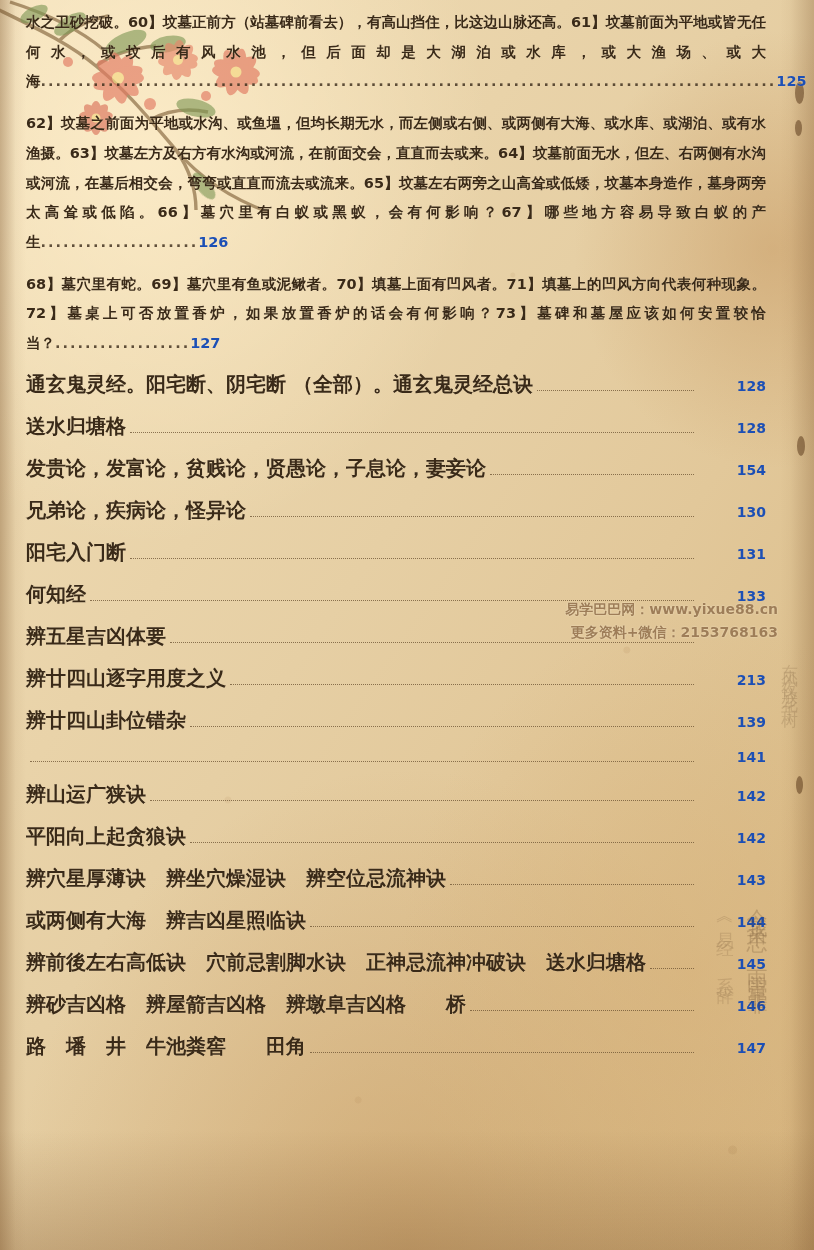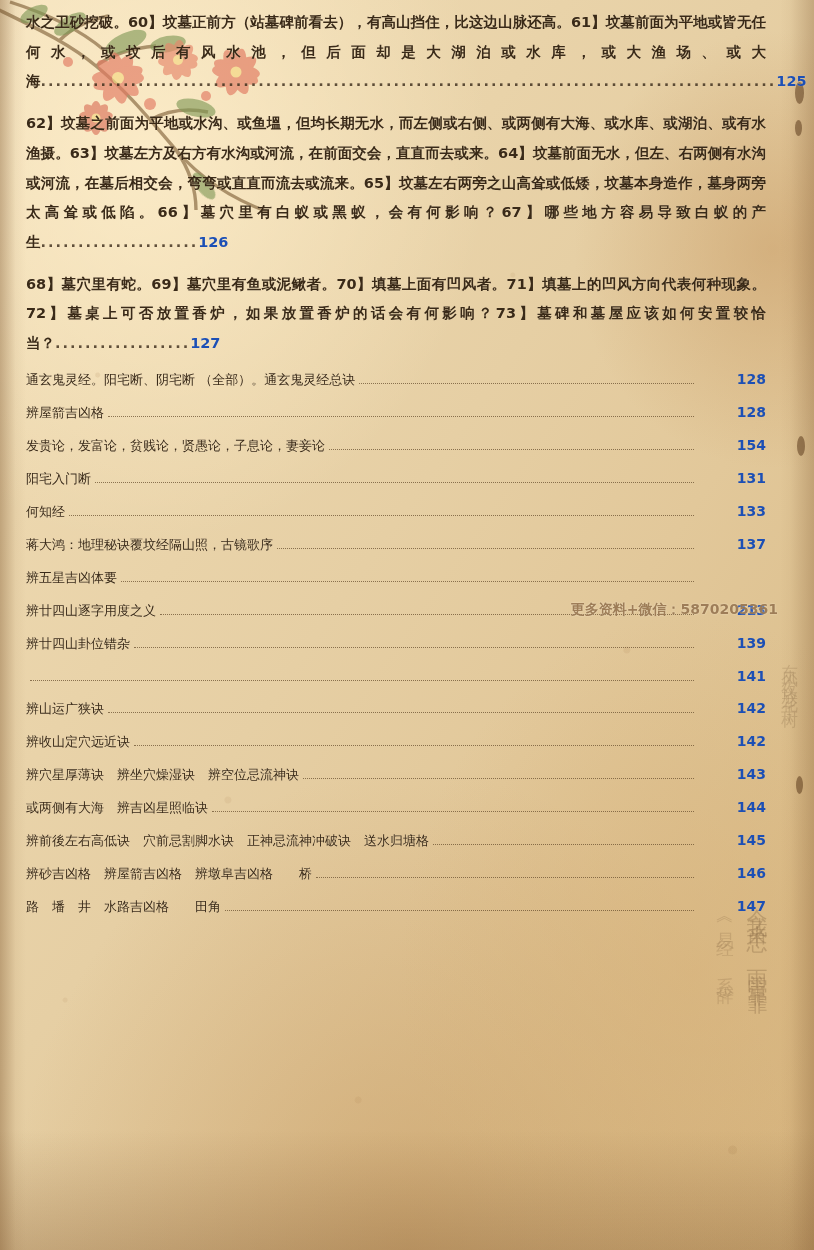--- a/index.html
+++ b/index.html
@@ -86,22 +86,22 @@
     box-sizing: border-box;
   }
   
   .row {
     display: flex;
     align-items: baseline;
     margin: 0 0 15px 0;
   }
   .row .label {
     color: #3a2a18;
-    font-size: 13px;
-    font-weight: 400;
+    font-size: 20px;
+    font-weight: 700;
     white-space: nowrap;
     flex: 0 0 auto;
     text-shadow: 0 0 1px rgba(255,245,220,.5);
   }
   .row .leader {
     flex: 1 1 auto;
     border-bottom: 1.5px dotted #6a5030;
     margin: 0 4px 4px 4px;
     height: 0;
     opacity: .75;
@@ -266,49 +266,49 @@
       <span>68】墓穴里有蛇。69】墓穴里有鱼或泥鳅者。70】填墓上面有凹风者。71】填墓上的凹风方向代表何种现象。72】墓桌上可否放置香炉，如果放置香炉的话会有何影响？73】墓碑和墓屋应该如何安置较恰当？</span><span class="dots">..................</span><span class="pg-inline">127</span>
     </div>
 
     <div class="row">
       <span class="label">通玄鬼灵经。阳宅断、阴宅断 （全部）。通玄鬼灵经总诀</span>
       <span class="leader"></span>
       <span class="pg">128</span>
     </div>
 
     <div class="row">
-      <span class="label">辨屋箭吉凶格</span>
+      <span class="label">送水归塘格</span>
       <span class="leader"></span>
       <span class="pg">128</span>
     </div>
 
     <div class="row">
       <span class="label">发贵论，发富论，贫贱论，贤愚论，子息论，妻妾论</span>
       <span class="leader"></span>
       <span class="pg">154</span>
     </div>
 
+    <div class="row">
+      <span class="label">兄弟论，疾病论，怪异论</span>
+      <span class="leader"></span>
+      <span class="pg">130</span>
+    </div>
 
     <div class="row">
       <span class="label">阳宅入门断</span>
       <span class="leader"></span>
       <span class="pg">131</span>
     </div>
 
     <div class="row">
       <span class="label">何知经</span>
       <span class="leader"></span>
       <span class="pg">133</span>
     </div>
 
-    <div class="row">
-      <span class="label">蒋大鸿：地理秘诀覆坟经隔山照，古镜歌序</span>
-      <span class="leader"></span>
-      <span class="pg">137</span>
-    </div>
 
     <div class="row">
       <span class="label">辨五星吉凶体要</span>
       <span class="leader"></span>
       <span class="pg"></span>
     </div>
 
     <div class="row">
       <span class="label">辨廿四山逐字用度之义</span>
       <span class="leader"></span>
@@ -326,21 +326,21 @@
       <span class="pg">141</span>
     </div>
 
     <div class="row">
       <span class="label">辨山运广狭诀</span>
       <span class="leader"></span>
       <span class="pg">142</span>
     </div>
 
     <div class="row">
-      <span class="label">辨收山定穴远近诀</span>
+      <span class="label">平阳向上起贪狼诀</span>
       <span class="leader"></span>
       <span class="pg">142</span>
     </div>
 
     <div class="row">
       <span class="label">辨穴星厚薄诀　辨坐穴燥湿诀　辨空位忌流神诀</span>
       <span class="leader"></span>
       <span class="pg">143</span>
     </div>
 
@@ -356,30 +356,31 @@
       <span class="pg">145</span>
     </div>
 
     <div class="row">
       <span class="label">辨砂吉凶格　辨屋箭吉凶格　辨墩阜吉凶格　　桥</span>
       <span class="leader"></span>
       <span class="pg">146</span>
     </div>
 
     <div class="row">
-      <span class="label">路　墦　井　水路吉凶格　　田角</span>
+      <span class="label">路　墦　井　牛池粪窖　　田角</span>
       <span class="leader"></span>
       <span class="pg">147</span>
     </div>
 
 
 
   </div>
 
   <div class="watermark">
-    <div>更多资料+微信：5870205361</div>
+    <div>易学巴巴网：www.yixue88.cn</div>
+    <div>更多资料+微信：2153768163</div>
   </div>
 
   <div class="calli calli-a">今我来思，雨雪霏霏。</div>
   <div class="calli calli-b">东风夜放花千树</div>
   <div class="calli calli-c">《易经·系辞》</div>
 
 </div>
 
 </body></html>

